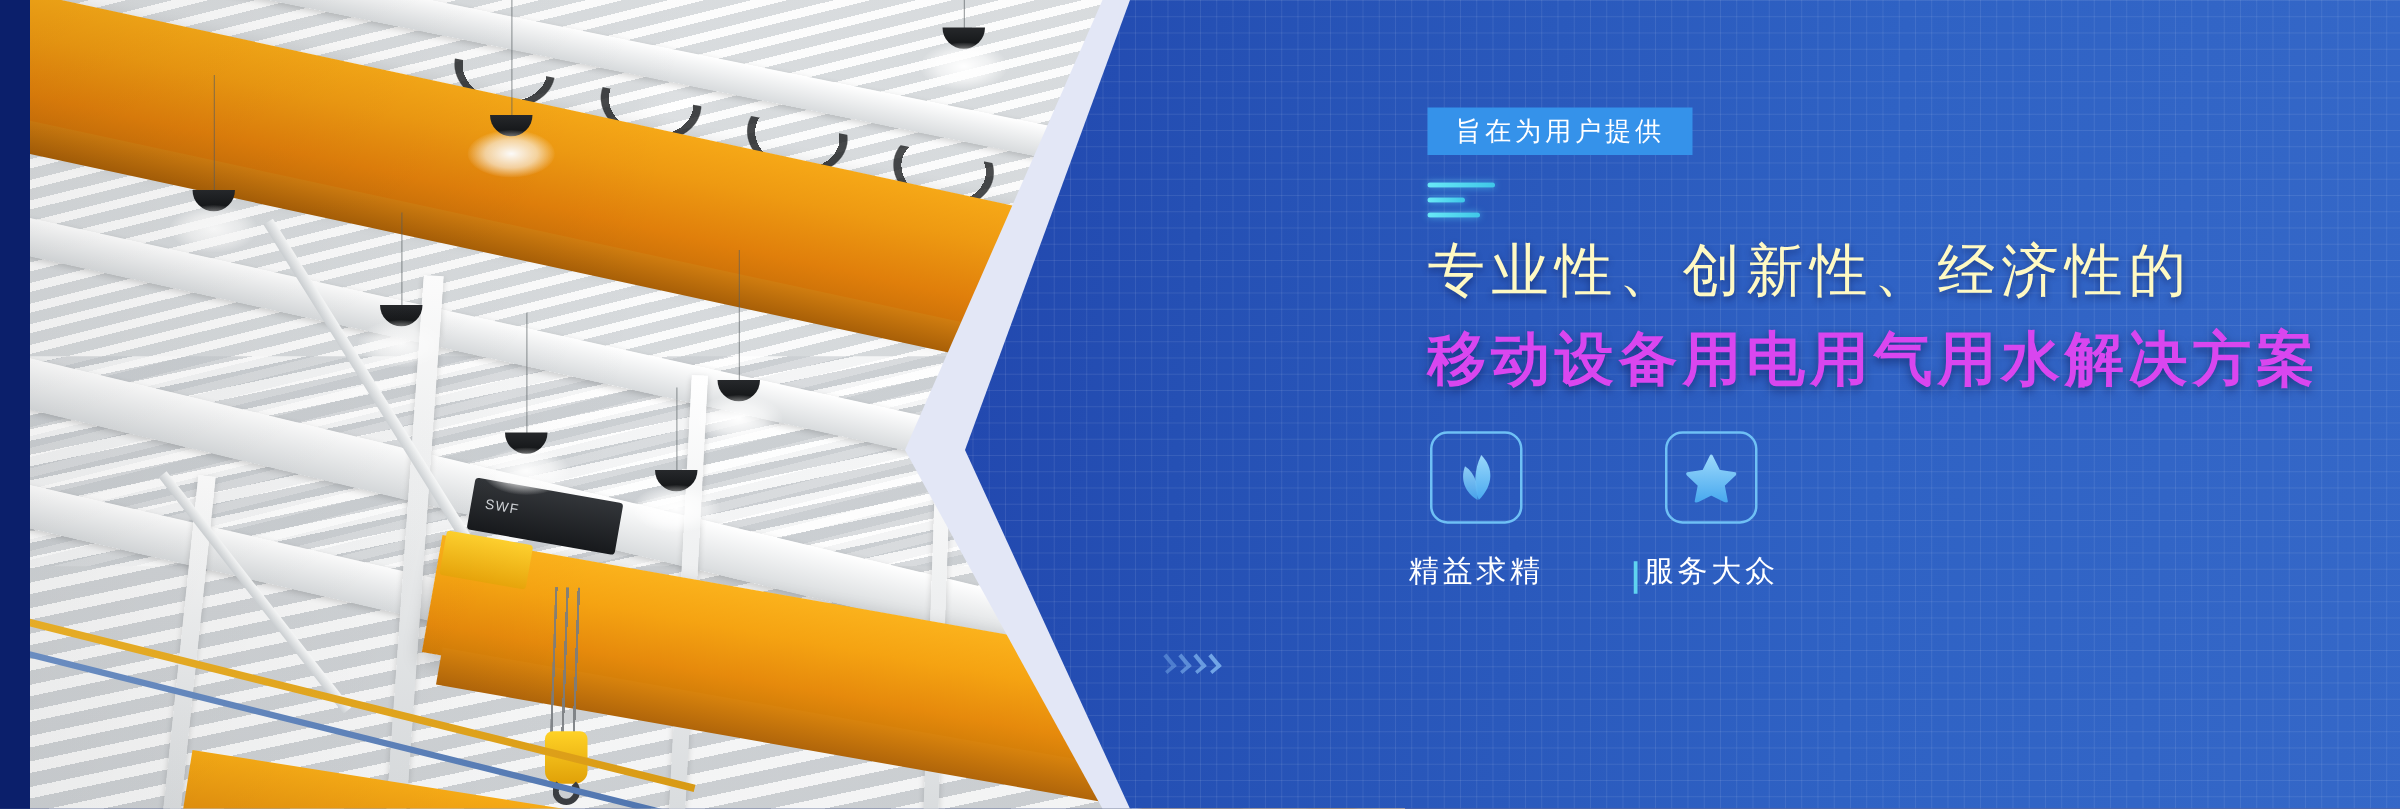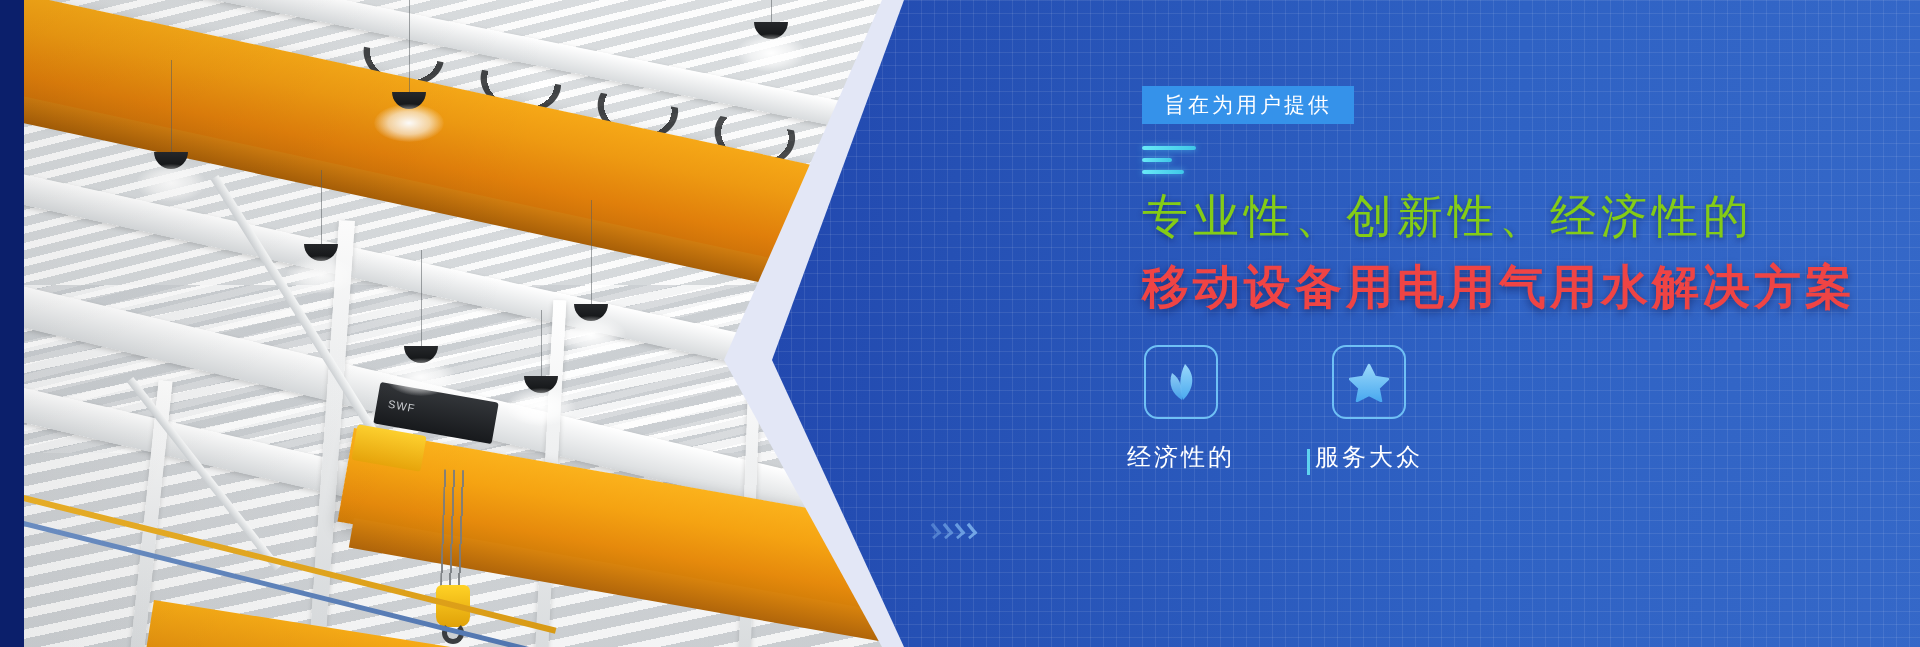--- a/index.html
+++ b/index.html
@@ -141,24 +141,24 @@
      font-family:"DejaVu Sans",sans-serif; }
 
   .deco { position:absolute; left:0; top:146px; width:120px; }
   .deco i { display:block; height:4px; border-radius:2px; margin-bottom:8px;
      background:linear-gradient(90deg,#69e9f7,#3fc7e8); box-shadow:0 0 6px rgba(90,220,255,.6); }
   .deco i:nth-child(1){ width:54px; }
   .deco i:nth-child(2){ width:30px; }
   .deco i:nth-child(3){ width:42px; }
 
   .h1 { position:absolute; left:0; top:186px; font-size:46px; letter-spacing:5px;
-     color:#84cc16; white-space:nowrap; font-family:"DejaVu Sans",sans-serif;
+     color:#fef9c3; white-space:nowrap; font-family:"DejaVu Sans",sans-serif;
      text-shadow:0 2px 6px rgba(0,10,60,.45); }
   .h2 { position:absolute; left:0; top:256px; font-size:47px; font-weight:bold; letter-spacing:4px;
-     color:#ef4444; white-space:nowrap; font-family:"DejaVu Sans",sans-serif;
+     color:#d946ef; white-space:nowrap; font-family:"DejaVu Sans",sans-serif;
      text-shadow:0 3px 8px rgba(0,10,60,.5); }
 
   .features { position:absolute; left:0; top:345px; display:flex; gap:110px; }
   .feature { width:78px; display:flex; flex-direction:column; align-items:center; }
   .icon-box { width:74px; height:74px; border:2px solid #6fc0f5; border-radius:14px;
      display:flex; align-items:center; justify-content:center; }
   .feature-label { margin-top:22px; font-size:24px; letter-spacing:3px; color:#ffffff;
      white-space:nowrap; font-family:"DejaVu Sans",sans-serif; }
   .divider { position:absolute; left:165px; top:104px; width:3px; height:26px; background:#5fd3f0; }
 </style>
@@ -266,21 +266,21 @@
             <defs>
               <linearGradient id="lg1" x1="0" y1="0" x2="0" y2="1">
                 <stop offset="0" stop-color="#9ad8fb"></stop>
                   <stop offset="1" stop-color="#49a9ef"></stop>
               </linearGradient>
             </defs>
             <path d="M26 4 C36 14 36 28 24 40 C20 30 20 16 26 4 Z" fill="url(#lg1)"></path>
             <path d="M13 13 C22 19 24 30 23 40 C13 34 9 24 13 13 Z" fill="url(#lg1)" opacity=".9"></path>
           </svg>
         </div>
-        <div class="feature-label">经济性的</div>
+        <div class="feature-label">精益求精</div>
       </div>
 
       <div class="feature">
         <div class="icon-box">
           <svg width="40" height="40" viewBox="0 0 40 40">
             <defs>
               <linearGradient id="lg2" x1="0" y1="0" x2="0" y2="1">
                 <stop offset="0" stop-color="#9ad8fb"></stop>
                   <stop offset="1" stop-color="#49a9ef"></stop>
               </linearGradient>

